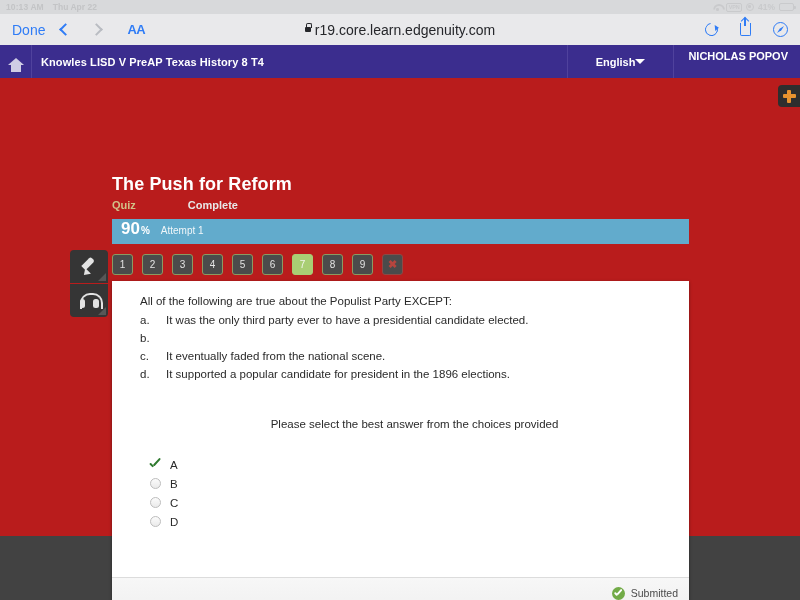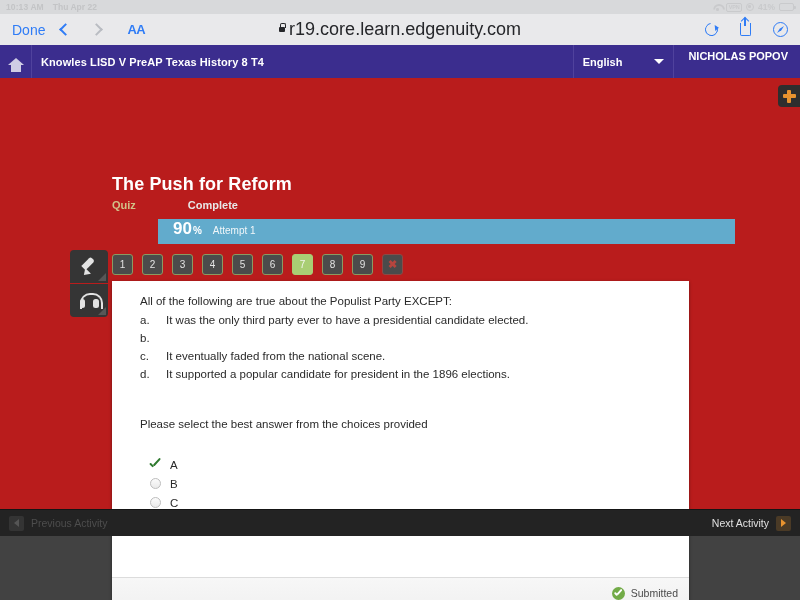--- a/index.html
+++ b/index.html
@@ -74,21 +74,21 @@
   .chev {
     width: 9px; height: 9px;
     border-left: 2px solid #2f7cf6; border-bottom: 2px solid #2f7cf6;
   }
   .chev.back { transform: rotate(45deg); }
   .chev.fwd { transform: rotate(-135deg); border-color: #b9bcc2; }
   .bb-aa { color: #2f7cf6; font-size: 13px; font-weight: 600; letter-spacing: -.5px; }
   .bb-url {
     position: absolute; left: 0; right: 0; top: 0; height: 31px;
     display: flex; align-items: center; justify-content: center;
-    font-size: 18px; color: #25262a; gap: 4px;
+    font-size: 14px; color: #25262a; gap: 4px;
     pointer-events: none;
   }
   .lock {
     width: 6px; height: 5px; background: #25262a; border-radius: 1px;
     position: relative; margin-bottom: 1px;
   }
   .lock::before {
     content: ""; position: absolute; left: 1px; top: -3.2px;
     width: 4px; height: 4px;
     border: 1.1px solid #25262a; border-bottom: none;
@@ -149,23 +149,23 @@
   }
   .home-icon::after {
     content: ""; position: absolute; left: -5px; top: 7px;
     width: 10px; height: 7px; background: #cfcde4;
   }
   .nav-course {
     font-size: 11px; font-weight: bold; padding-left: 9px; letter-spacing: .1px;
   }
   .nav-right { margin-left: auto; display: flex; align-items: stretch; height: 33px; }
   .nav-lang {
-    display: flex; align-items: center; gap: 32px;
+    display: flex; align-items: center; gap: 0;
     font-size: 11px; font-weight: bold;
-    padding: 0 9px;
+    padding: 0 28px;
     border-left: 1px solid #50429d; border-right: 1px solid #50429d;
   }
   .caret-down {
     width: 0; height: 0;
     border-left: 5px solid transparent; border-right: 5px solid transparent;
     border-top: 5px solid #fff;
   }
   .nav-user {
     display: flex; align-items: center;
     font-size: 11px; font-weight: bold;
@@ -199,22 +199,21 @@
     font-size: 11px; font-weight: bold;
   }
   .subhead .kind { color: #d2c188; }
   .subhead .state { color: #e8e8e8; padding-left: 33px; }
 
   .scorebar {
     position: absolute; left: 112px; top: 141px;
     width: 577px; height: 25px;
     background: #62abcc;
     display: flex; align-items: baseline;
-    padding-left: 15px;
-    margin-left: 46px;
+    padding-left: 9px;
   }
   .score-num { font-size: 17px; font-weight: bold; color: #fff; }
   .score-pct { font-size: 10px; font-weight: bold; color: #fff; margin-left: 1px; }
   .score-attempt { font-size: 10px; color: #f0f6f9; margin-left: 11px; }
 
   
   .pager {
     position: absolute; left: 112px; top: 176px;
     display: flex; gap: 9px;
   }
@@ -284,21 +283,21 @@
     font-size: 11.5px; color: #2a2a2a; margin-bottom: 7px;
   }
   .choices-list { list-style: none; }
   .choices-list li {
     font-size: 11.5px; color: #2a2a2a;
     display: flex; margin-bottom: 6px;
   }
   .choice-letter { width: 26px; flex: none; }
   .prompt {
     font-size: 11.5px; color: #2a2a2a;
-    margin-top: 38px; margin-bottom: 25px;
+    margin-top: 38px; margin-bottom: 25px; text-align: center;
   }
   .answers { }
   .answer-row {
     display: flex; align-items: center;
     height: 19px; margin-bottom: 0;
   }
   .marker { width: 30px; flex: none; display: flex; justify-content: center; }
   .radio {
     width: 11px; height: 11px; border-radius: 50%;
     border: 1px solid #bdbdbd;
@@ -517,28 +516,14 @@
         </div>
       </div>
     </div>
 
     <div class="card-footer">
       <span class="submitted-badge"></span>
       <span class="submitted-text">Submitted</span>
     </div>
   </div>
 
-  <div class="activitybar">
-    <div class="act-prev">
-      <span class="arrow-box">
-          <span class="tri-l"></span>
-        </span>
-      <span>Previous Activity</span>
-    </div>
-    <div class="act-next">
-      <span>Next Activity</span>
-      <span class="arrow-box hot">
-          <span class="tri-r"></span>
-        </span>
-    </div>
-  </div>
 
 </div>
 
 </body></html>

